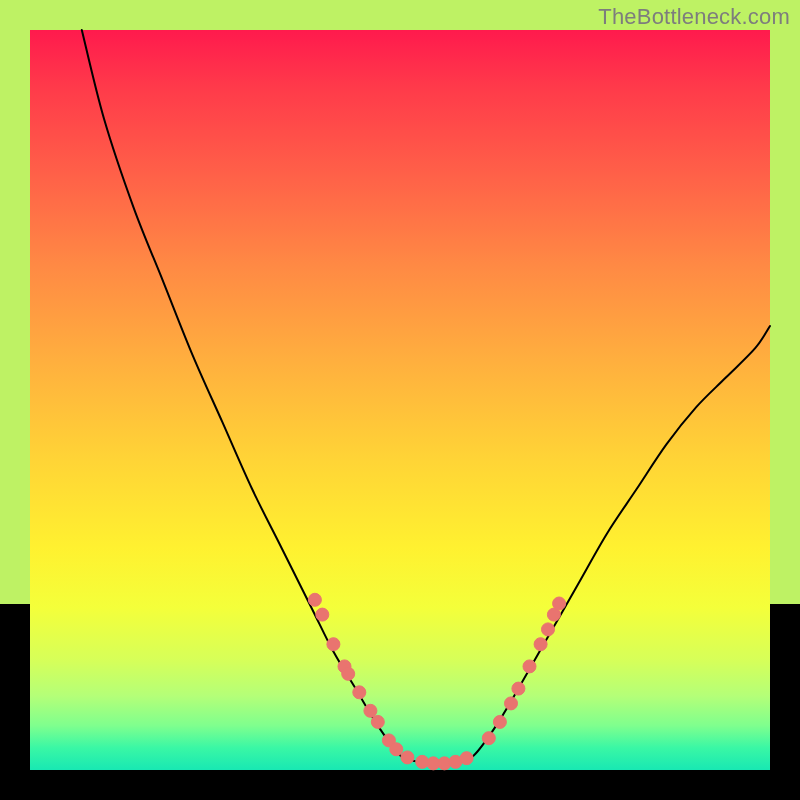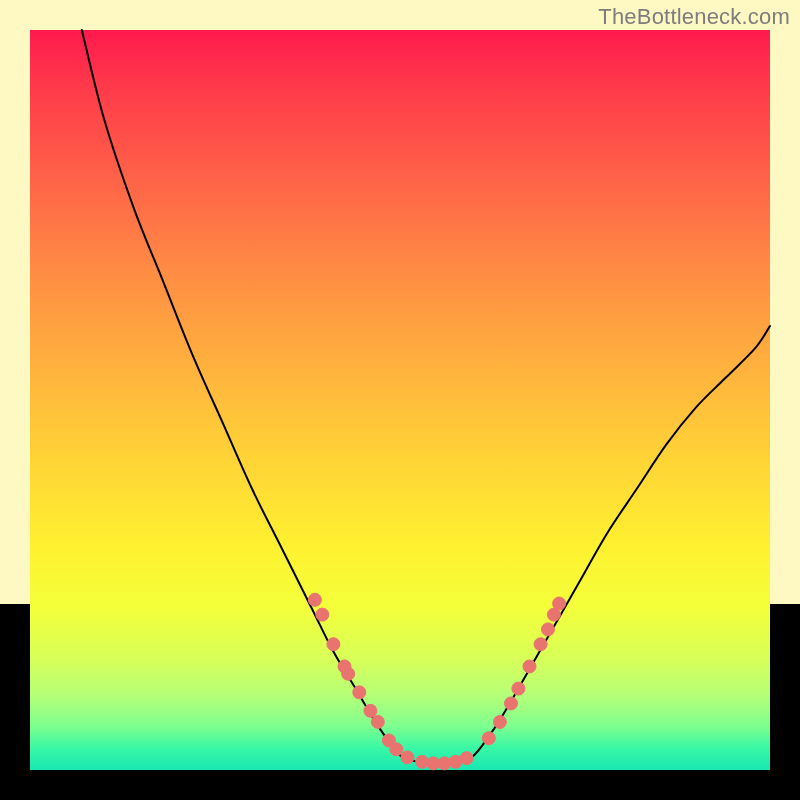--- a/index.html
+++ b/index.html
@@ -10,21 +10,21 @@
     background: #000;
     overflow: hidden;
     font-family: Arial, Helvetica, sans-serif;
   }
   .frame {
     position: absolute;
     left: 0;
     top: 0;
     width: 800px;
     height: 604px;
-    background: #fef9c3;
+    background: #bef264;
   }
   .plot {
     position: absolute;
     left: 30px;
     top: 30px;
     width: 740px;
     height: 740px;
     background: linear-gradient(to bottom,
       #ff1a4d 0%,
       #ff3b4a 8%,

